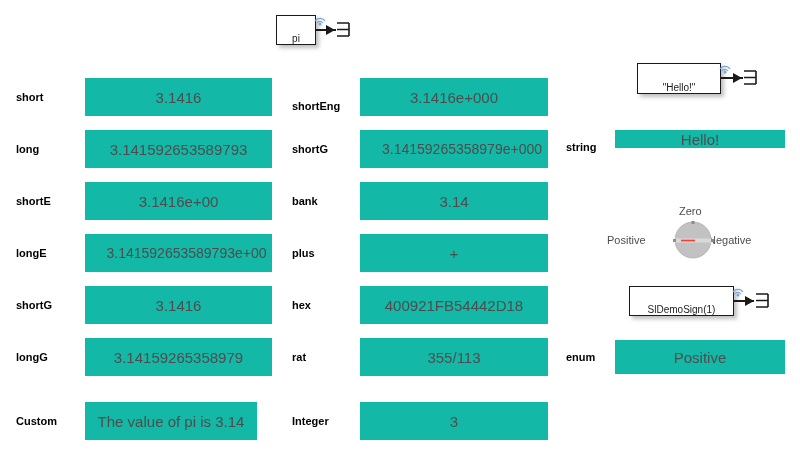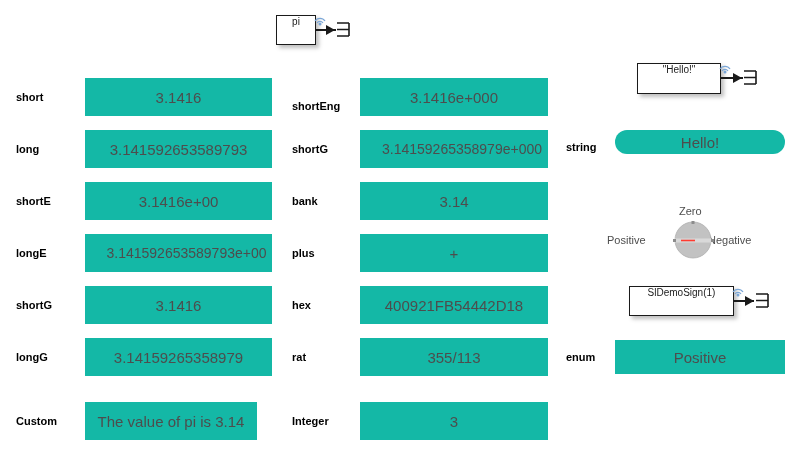--- a/index.html
+++ b/index.html
@@ -42,21 +42,21 @@
   }
   .box-tight { font-size: 14px; padding-left: 16px; }
 
   
   .sl-block {
     position: absolute;
     background: #ffffff;
     border: 1.6px solid #1a1a1a;
     box-sizing: border-box;
     display: flex;
-    align-items: flex-start;
+    align-items: flex-end;
     justify-content: center;
     font-size: 10px;
     color: #1a1a1a;
     box-shadow: 3px 3px 4px rgba(0,0,0,0.25);
     white-space: nowrap;
   }
   .sl-wire {
     position: absolute;
     height: 1.6px;
     background: #1a1a1a;
@@ -167,21 +167,21 @@
   <div class="lbl-abs" style="left:292px; top:299px;">hex</div>
   <div class="box-abs" style="left:360px; top:286px; width:188px; height:38px;">400921FB54442D18</div>
 
   <div class="lbl-abs" style="left:292px; top:351px;">rat</div>
   <div class="box-abs" style="left:360px; top:338px; width:188px; height:38px;">355/113</div>
 
   <div class="lbl-abs" style="left:292px; top:415px;">Integer</div>
   <div class="box-abs" style="left:360px; top:402px; width:188px; height:38px;">3</div>
 
   <div class="lbl-abs" style="left:566px; top:141px;">string</div>
-  <div class="box-abs" style="left:615px; top:130px; width:170px; height:24px;border-radius:14px;">Hello!</div>
+  <div class="box-abs" style="left:615px; top:130px; width:170px; height:18px;">Hello!</div>
 
   <div class="lbl-abs" style="left:566px; top:351px;">enum</div>
   <div class="box-abs" style="left:615px; top:340px; width:170px; height:34px;">Positive</div>
 
   <div class="gauge-wrap" style="left:655px; top:205px; width:110px; height:55px;">
     <div class="gauge-label" style="left:24px; top:0px;">Zero</div>
     <div class="gauge-label" style="left:-48px; top:29px;">Positive</div>
     <div class="gauge-label" style="left:53px; top:29px;">Negative</div>
     <svg style="position:absolute; left:18px; top:16px;" width="44" height="40" viewBox="0 0 44 40">
       <circle cx="20" cy="19" r="18" fill="#c2c2c2" stroke="#b0b0b0" stroke-width="0.8"></circle>

